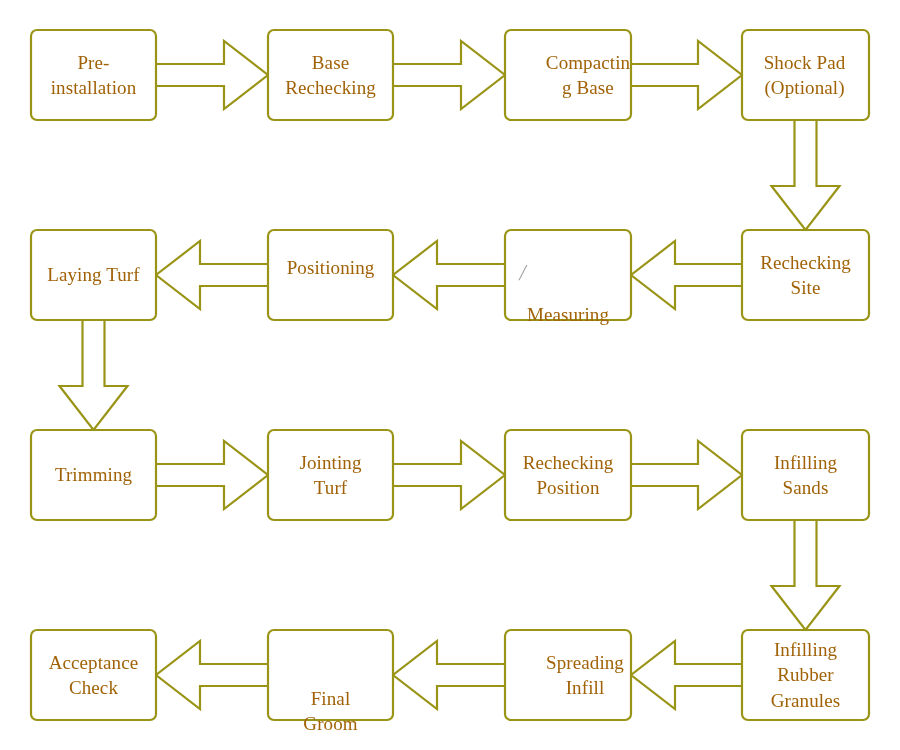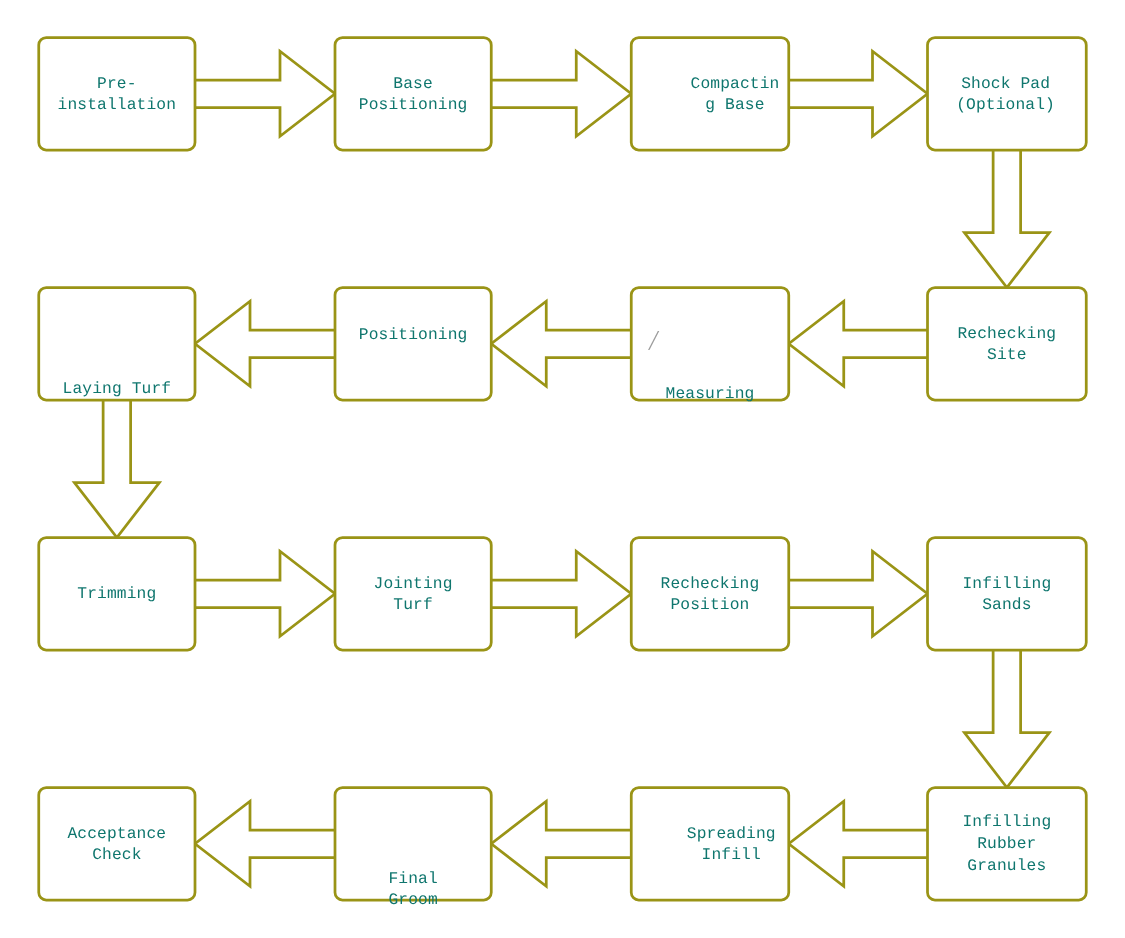--- a/index.html
+++ b/index.html
@@ -35,23 +35,23 @@
     stroke: #9a9416;
     stroke-width: 2.2;
     stroke-linejoin: miter;
   }
   .node-label {
     position: absolute;
     display: flex;
     align-items: center;
     justify-content: center;
     text-align: center;
-    color: #0f766e;
-    font-family: Liberation Mono, monospace;
-    font-size: 13px;
+    color: #a16207;
+    font-family: Liberation Serif, serif;
+    font-size: 19px;
     line-height: 1.32;
     letter-spacing: 0.1px;
     box-sizing: border-box;
     padding: 2px 6px;
     white-space: pre-line;
     pointer-events: none;
   }
   .artifact-mark {
     position: absolute;
     color: #7a7a7a;
@@ -100,30 +100,30 @@
         <rect class="node-box" x="742" y="630" width="127" height="90" rx="6" ry="6"></rect>
         <rect class="node-box" x="505" y="630" width="126" height="90" rx="6" ry="6"></rect>
         <rect class="node-box" x="268" y="630" width="125" height="90" rx="6" ry="6"></rect>
         <rect class="node-box" x="31" y="630" width="125" height="90" rx="6" ry="6"></rect>
       </g>
   </svg>
   <div id="label-layer">
       <div class="node-label" style="left: 31px; top: 30px; width: 125px; height: 90px;">Pre-
 installation</div>
       <div class="node-label" style="left: 268px; top: 30px; width: 125px; height: 90px;">Base
-Positioning</div>
+Rechecking</div>
       <div class="node-label" style="left: 525px; top: 30px; width: 126px; height: 90px;">Compactin
 g Base</div>
       <div class="node-label" style="left: 742px; top: 30px; width: 125px; height: 90px; text-align: center;">Shock Pad
 (Optional)</div>
       <div class="node-label" style="left: 742px; top: 230px; width: 127px; height: 90px;">Rechecking
 Site</div>
       <div class="node-label" style="left: 505px; top: 230px; width: 126px; height: 90px; margin-top: 40px;">Measuring</div>
       <div class="node-label" style="left: 268px; top: 230px; width: 125px; height: 75px;">Positioning</div>
-      <div class="node-label" style="left: 31px; top: 230px; width: 125px; height: 90px; margin-top: 36px;">Laying Turf</div>
+      <div class="node-label" style="left: 31px; top: 230px; width: 125px; height: 90px;">Laying Turf</div>
       <div class="node-label" style="left: 31px; top: 430px; width: 125px; height: 90px;">Trimming</div>
       <div class="node-label" style="left: 268px; top: 430px; width: 125px; height: 90px;">Jointing
 Turf</div>
       <div class="node-label" style="left: 505px; top: 430px; width: 126px; height: 90px;">Rechecking
 Position</div>
       <div class="node-label" style="left: 742px; top: 430px; width: 127px; height: 90px;">Infilling
 Sands</div>
       <div class="node-label" style="left: 742px; top: 630px; width: 127px; height: 90px;">Infilling
 Rubber
 Granules</div>

